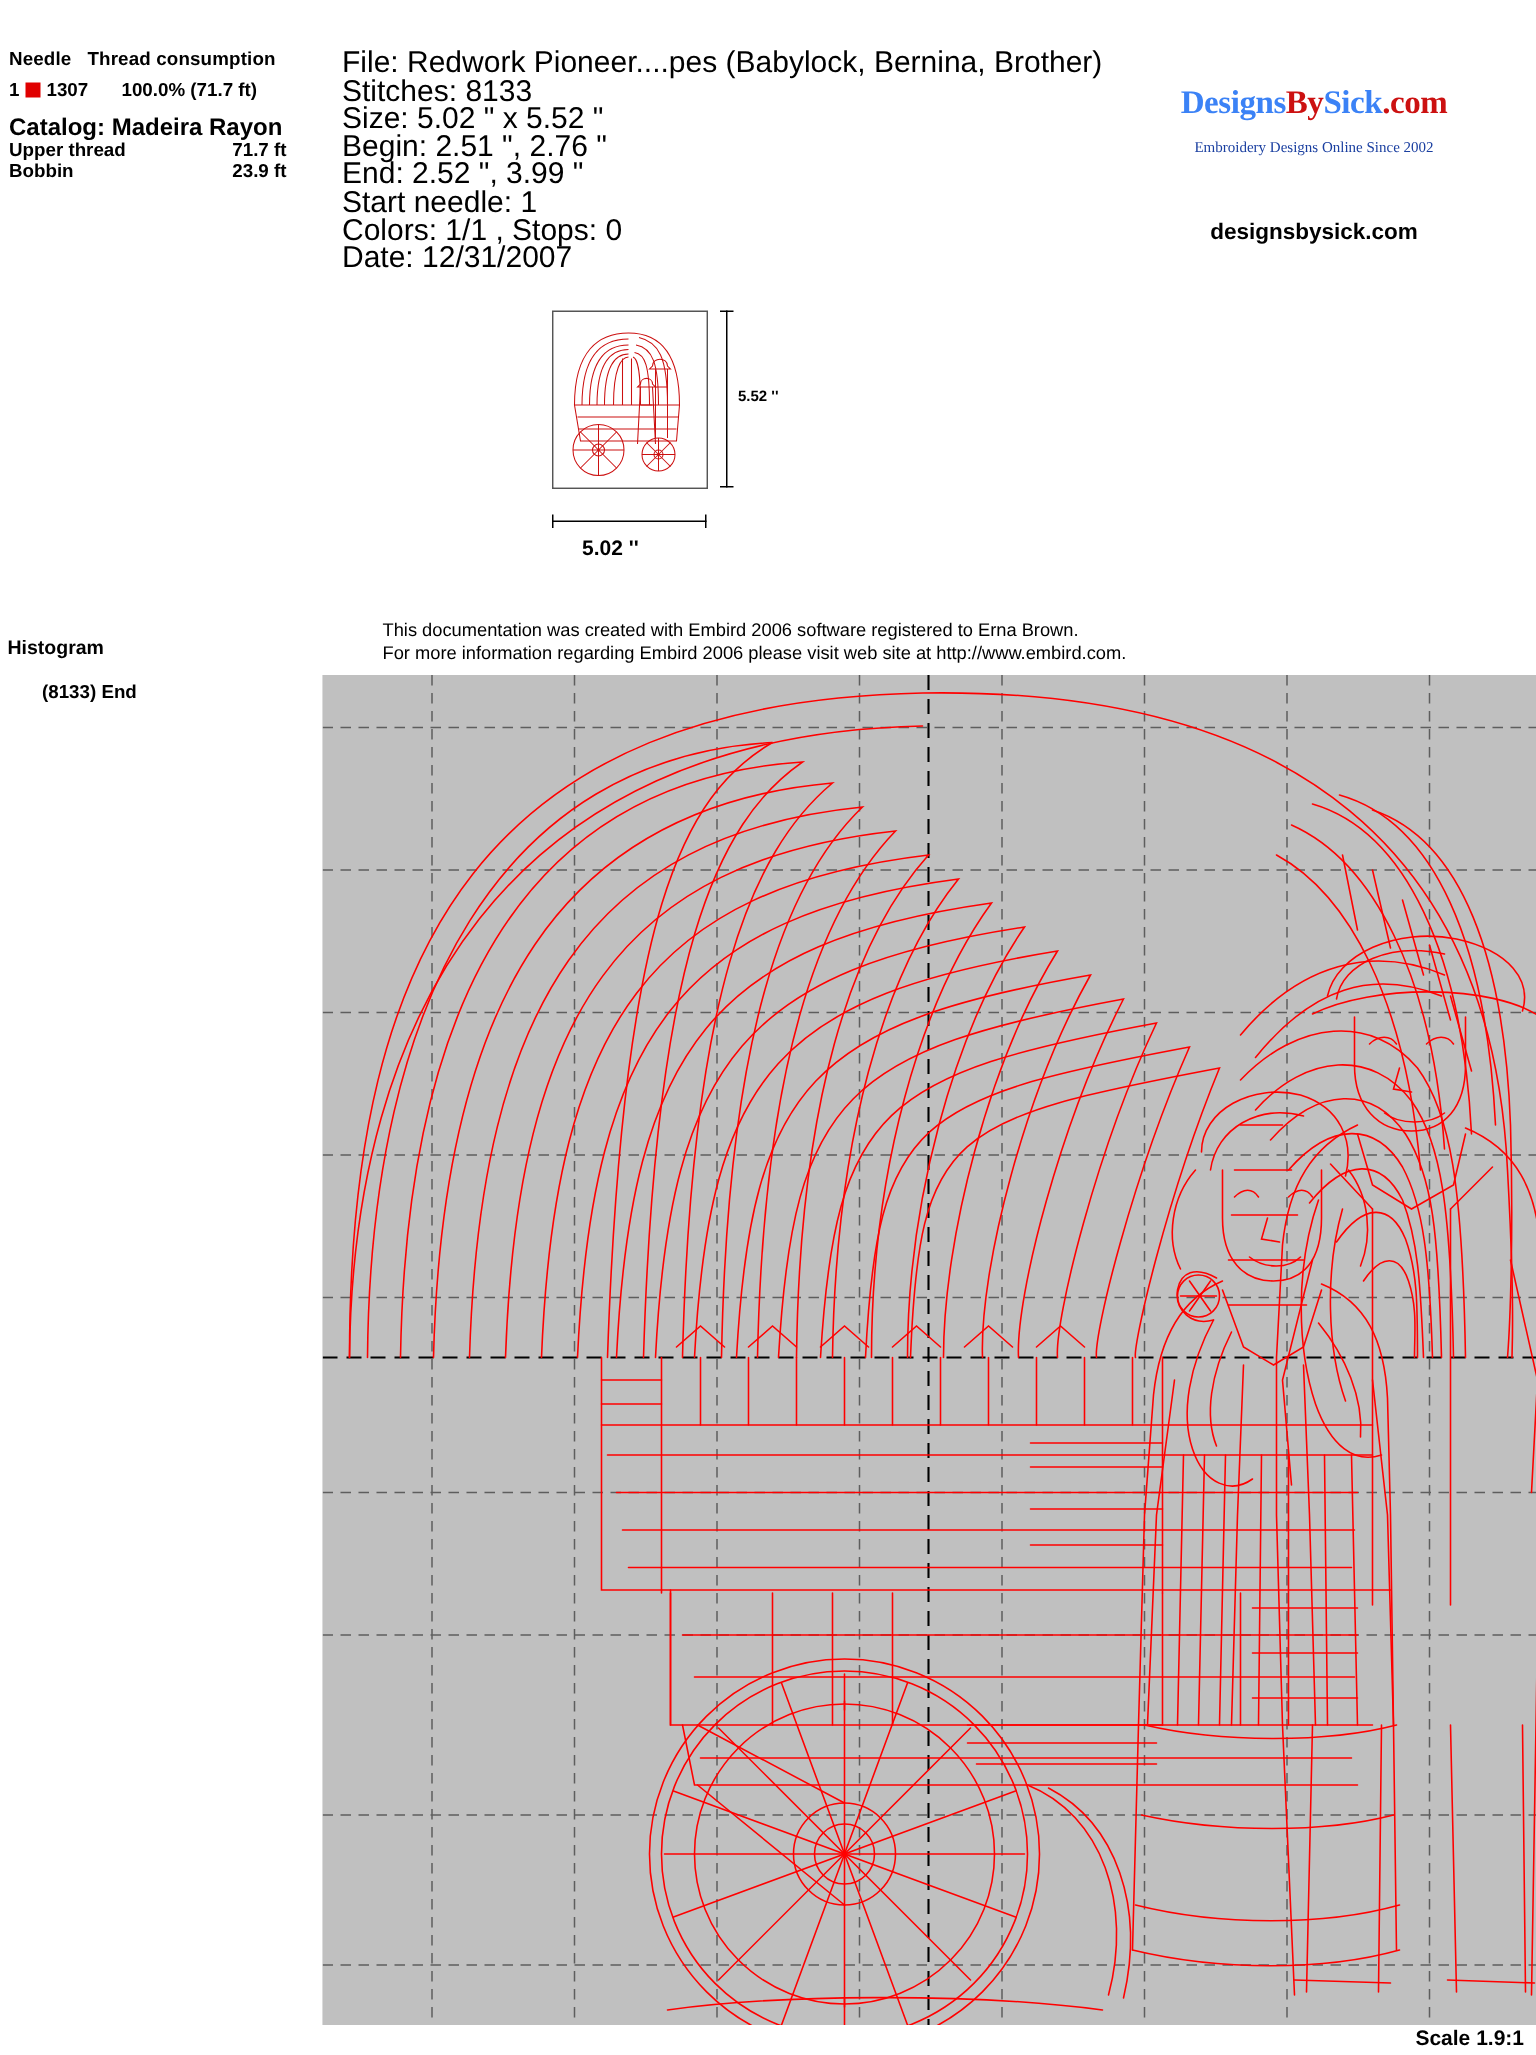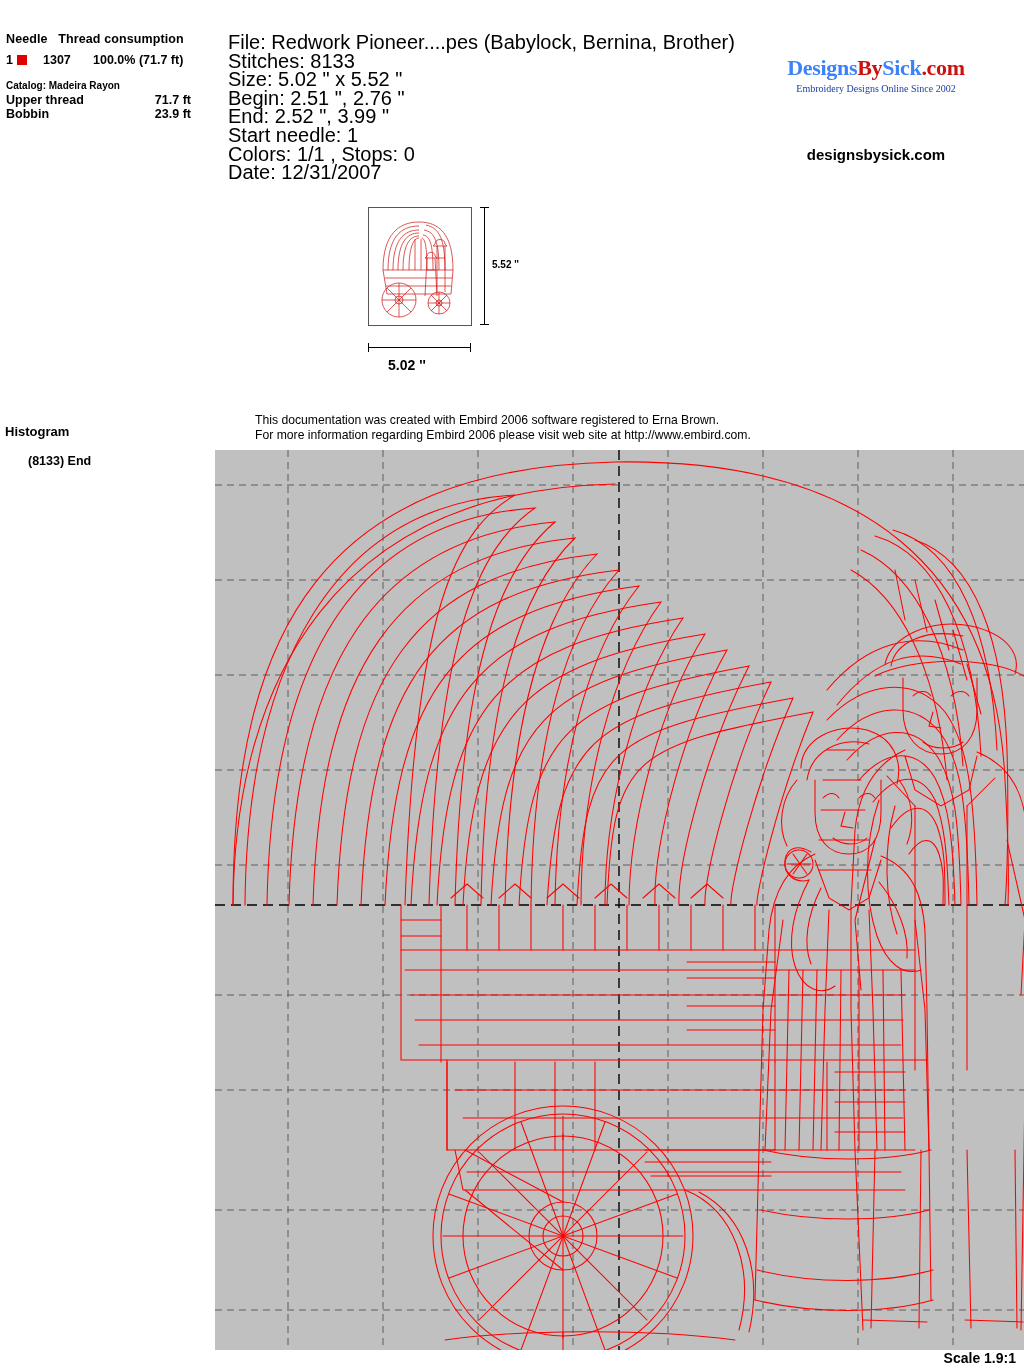--- a/index.html
+++ b/index.html
@@ -37,25 +37,25 @@
     align-items: center;
   }
   .needle-row .idx { width: 11px; }
   .swatch {
     display: inline-block;
     width: 10px;
     height: 10px;
     background: #e00000;
     margin-right: 4px;
   }
-  .needle-row .code { width: 50px; margin-left: 12px; }
+  .needle-row .code { width: 50px; }
   .needle-row .pct { }
 
   .catalog {
-    font-size: 10px;
+    font-size: 16px;
     font-weight: bold;
     margin-top: 12px;
     line-height: 13.5px;
   }
   .thread-line {
     font-size: 12.5px;
     font-weight: bold;
     display: flex;
     justify-content: space-between;
     width: 185px;
@@ -88,21 +88,21 @@
     color: #1a3fa0;
     letter-spacing: -0.3px;
     white-space: nowrap;
   }
   #logo-main .red { color: #cc1111; }
   #logo-main .blue { color: #3b82f6; }
   #logo-sub {
     font-size: 10px;
     font-family: "Liberation Serif", serif;
     color: #1a3fa0;
-    margin-top: 2px;
+    margin-top: 12px;
     white-space: nowrap;
   }
   #site-line {
     position: absolute;
     left: 752px;
     top: 146px;
     width: 248px;
     text-align: center;
     font-size: 15px;
     font-weight: bold;

